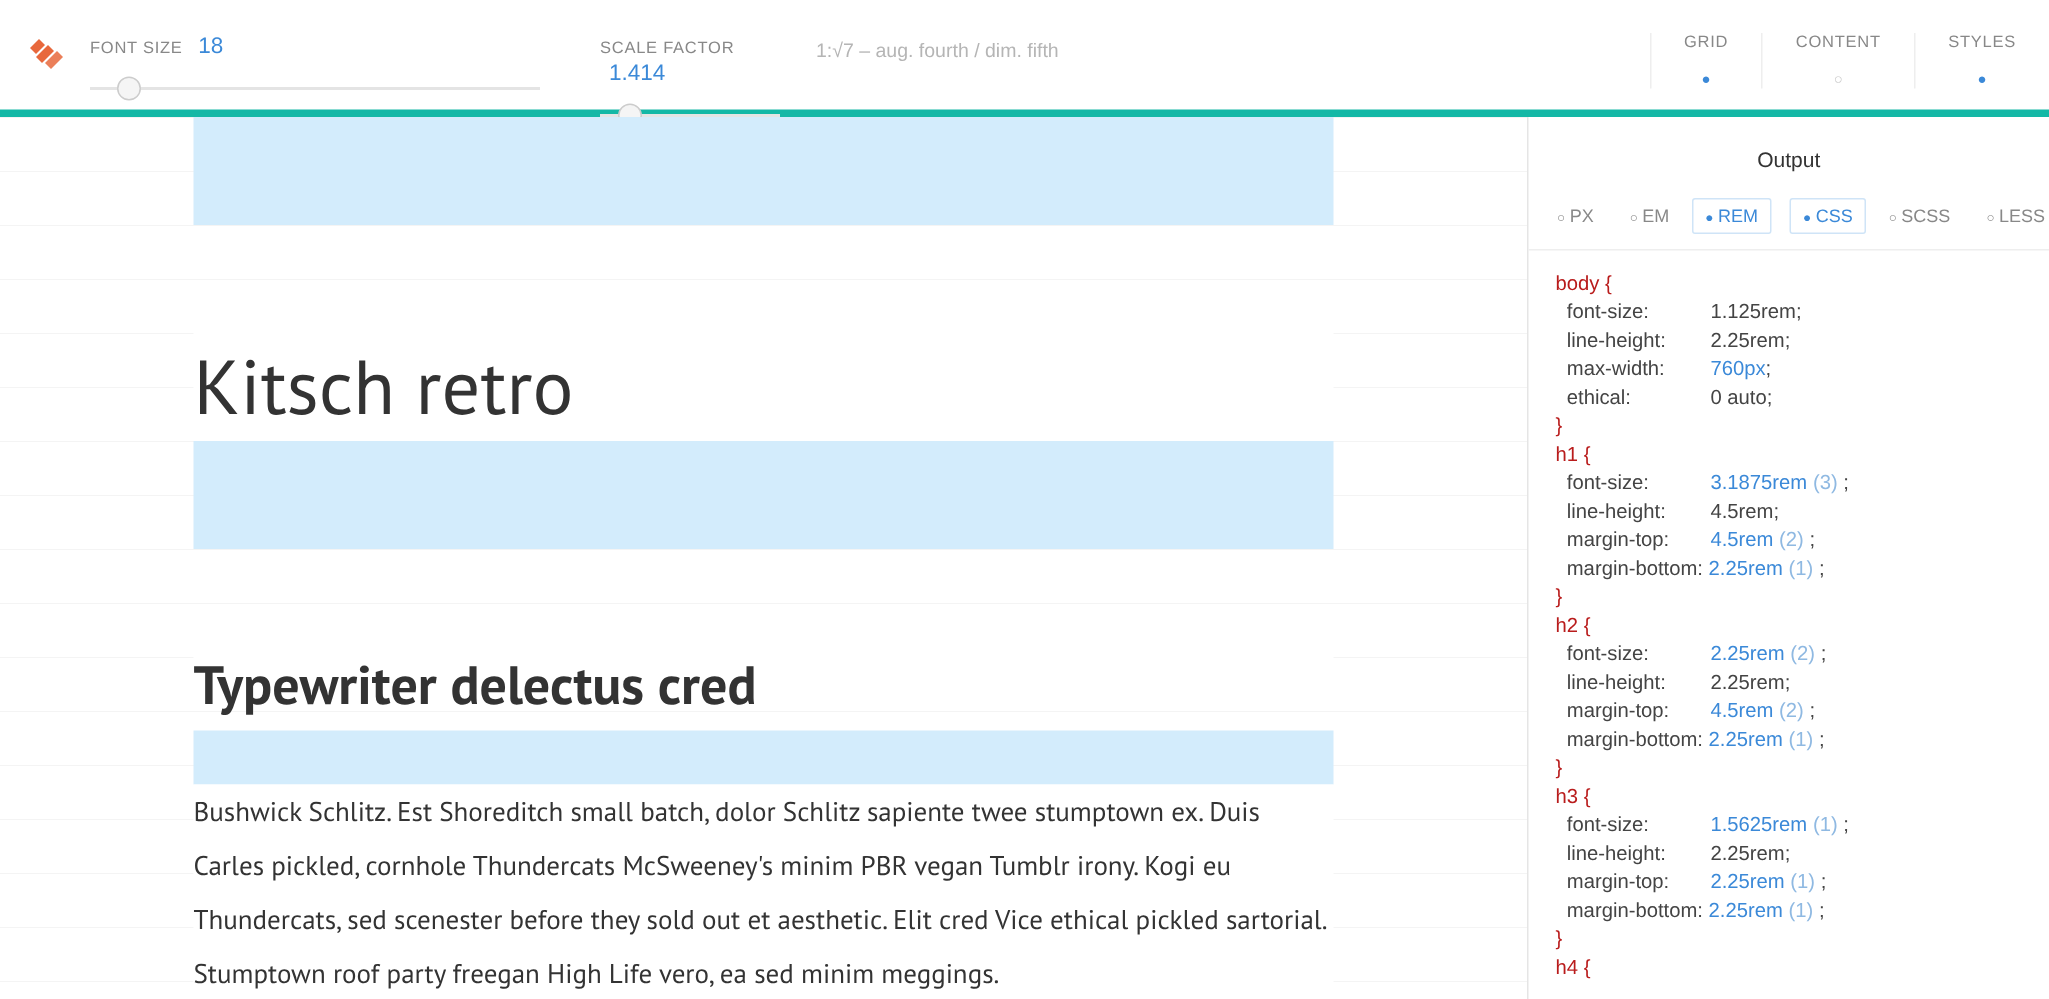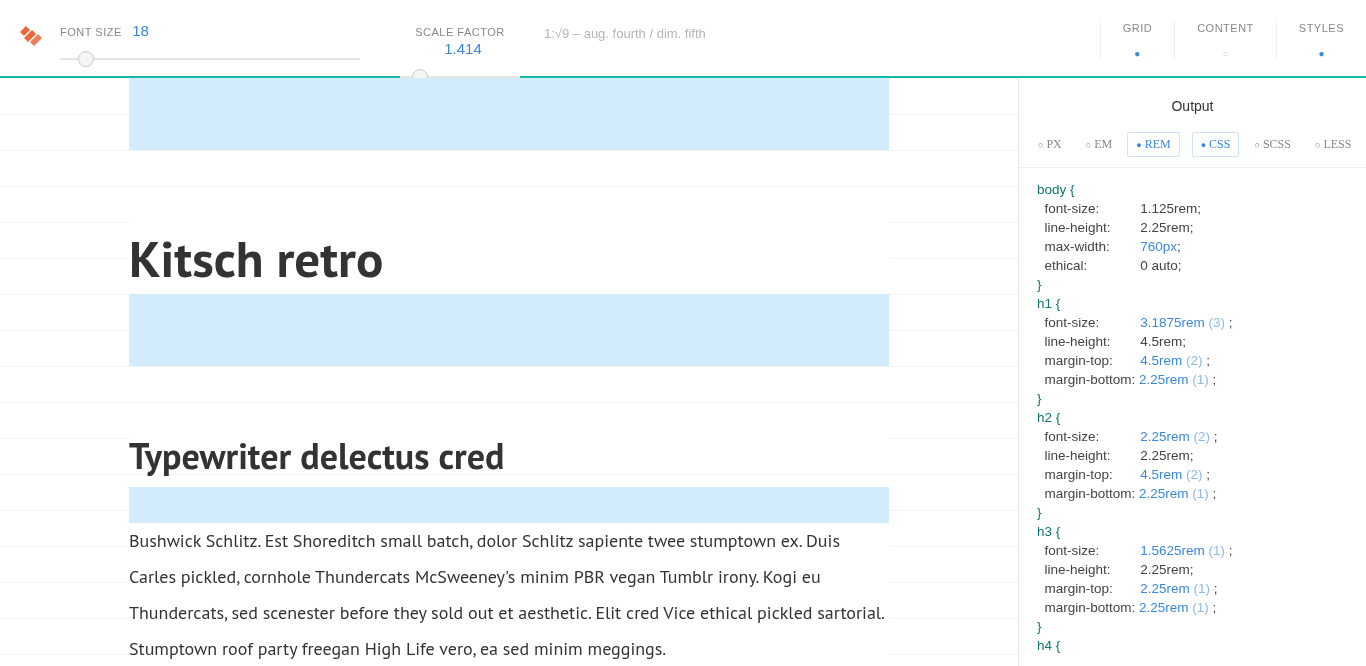--- a/index.html
+++ b/index.html
@@ -6,38 +6,38 @@
 body {
   font-family: "Helvetica Neue", Arial, sans-serif;
   background: #fff;
   width: 1366px;
   height: 666px;
   overflow: hidden;
   color: #333;
 }
 .topbar {
   height: 78px;
-  border-bottom: 2px solid #14b8a6;
+  border-bottom: 5px solid #14b8a6;
   display: flex;
   align-items: flex-start;
   padding: 22px 0 0 0;
 }
 .logo {
   width: 40px;
   padding: 2px 12px 0 18px;
 }
 .logo svg { width: 24px; height: 24px; }
 .control {
   flex: 0 0 auto;
   padding: 0 20px 0 20px;
   position: relative;
 }
 .control.font-size { width: 340px; }
 .control.line-height { width: 360px; }
-.control.scale-factor { width: 160px; text-align: center; }
+.control.scale-factor { width: 160px; }
 .control-label {
   font-size: 11px;
   letter-spacing: 0.5px;
   color: #888;
   text-transform: uppercase;
   display: inline-block;
 }
 .control-value {
   font-size: 15px;
   color: #3b89d8;
@@ -113,21 +113,21 @@
 .block {
   background: rgba(173, 216, 255, 0.35);
   font-family: "PT Sans", "Segoe UI", sans-serif;
   color: #333;
   line-height: 36px;
   font-size: 18px;
 }
 .block.h1 {
   font-size: 51px;
   line-height: 72px;
-  font-weight: 700;
+  font-weight: 400;
   margin-top: 72px;
   margin-bottom: 36px;
   background: #fff;
   color: #333;
 }
 .block.h2 {
   font-size: 36px;
   line-height: 36px;
   font-weight: 700;
   margin-top: 72px;
@@ -159,21 +159,20 @@
   gap: 6px;
   font-size: 12px;
   color: #888;
   border-bottom: 1px solid #eee;
 }
 .sidebar-tabs .tab {
   padding: 4px 8px;
   cursor: pointer;
   border: 1px solid transparent;
   border-radius: 2px;
-  font-family: Liberation Serif, serif;
 }
 .sidebar-tabs .tab.active {
   color: #3b89d8;
   border-color: #cfe4f7;
 }
 .sidebar-tabs .spacer { flex: 1; }
 .radio::before {
   content: "○";
   margin-right: 3px;
   font-size: 9px;
@@ -181,21 +180,21 @@
 .radio.active::before { content: "●"; color: #3b89d8; }
 .code {
   padding: 12px 4px 12px 18px;
   font-family: "Helvetica Neue", Arial, sans-serif;
   font-size: 13.5px;
   line-height: 19px;
   color: #444;
   overflow-y: auto;
   white-space: pre;
 }
-.code .k { color: #0f766e; margin-top: 43px; }
+.code .k { color: #b91c1c; margin-top: 43px; }
 .code .v { color: #3b89d8; }
 .code .c { color: #8fb9e2; }
 .code .p { display: inline-block; min-width: 92px; }
 </style>
 </head>
 <body>
 
 <div class="topbar">
   <div class="logo">
     <svg viewBox="0 0 24 24">
@@ -216,21 +215,21 @@
   </div>
 
 
   <div class="control scale-factor">
     <span class="control-label">SCALE FACTOR</span>
     <span class="control-value">1.414</span>
     <div class="slider-track">
       <div class="slider-thumb" style="left:10%"></div>
     </div>
   </div>
-  <div class="scale-desc">1:√9 – aug. fourth / dim. fifth</div>
+  <div class="scale-desc">1:√7 – aug. fourth / dim. fifth</div>
 
   <div class="toggle-group">
     <div class="toggle">
       <div class="toggle-label">GRID</div>
       <div class="toggle-dot">●</div>
     </div>
     <div class="toggle">
       <div class="toggle-label">CONTENT</div>
       <div class="toggle-dot off">○</div>
     </div>

